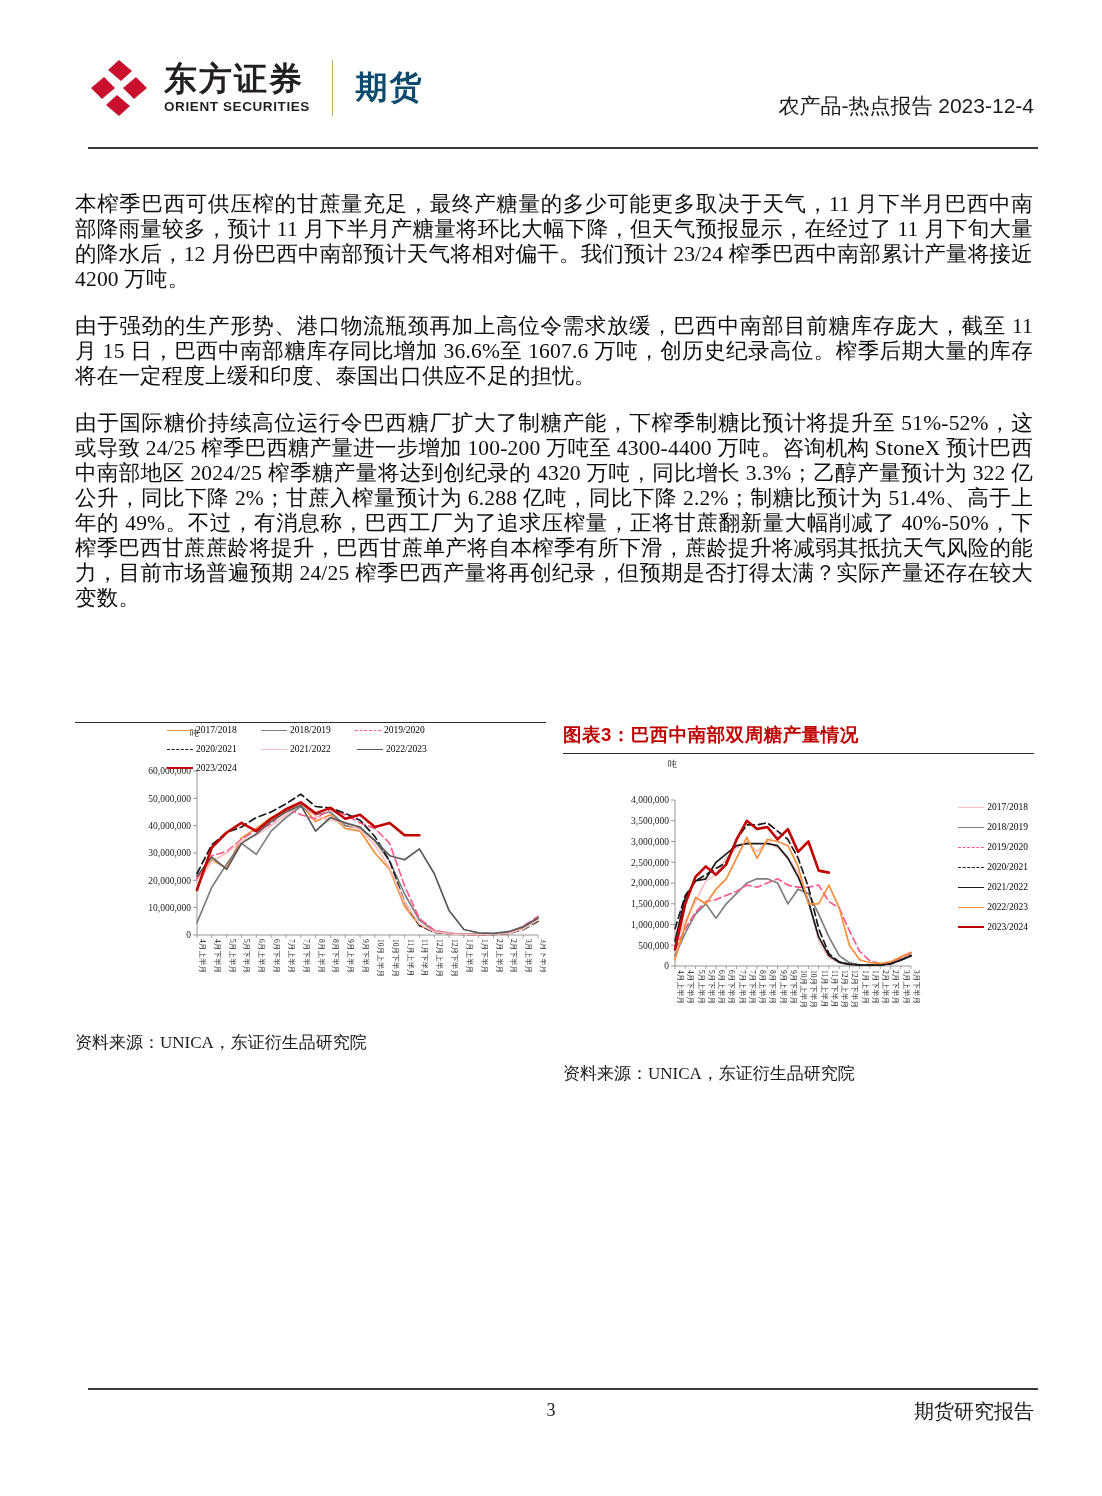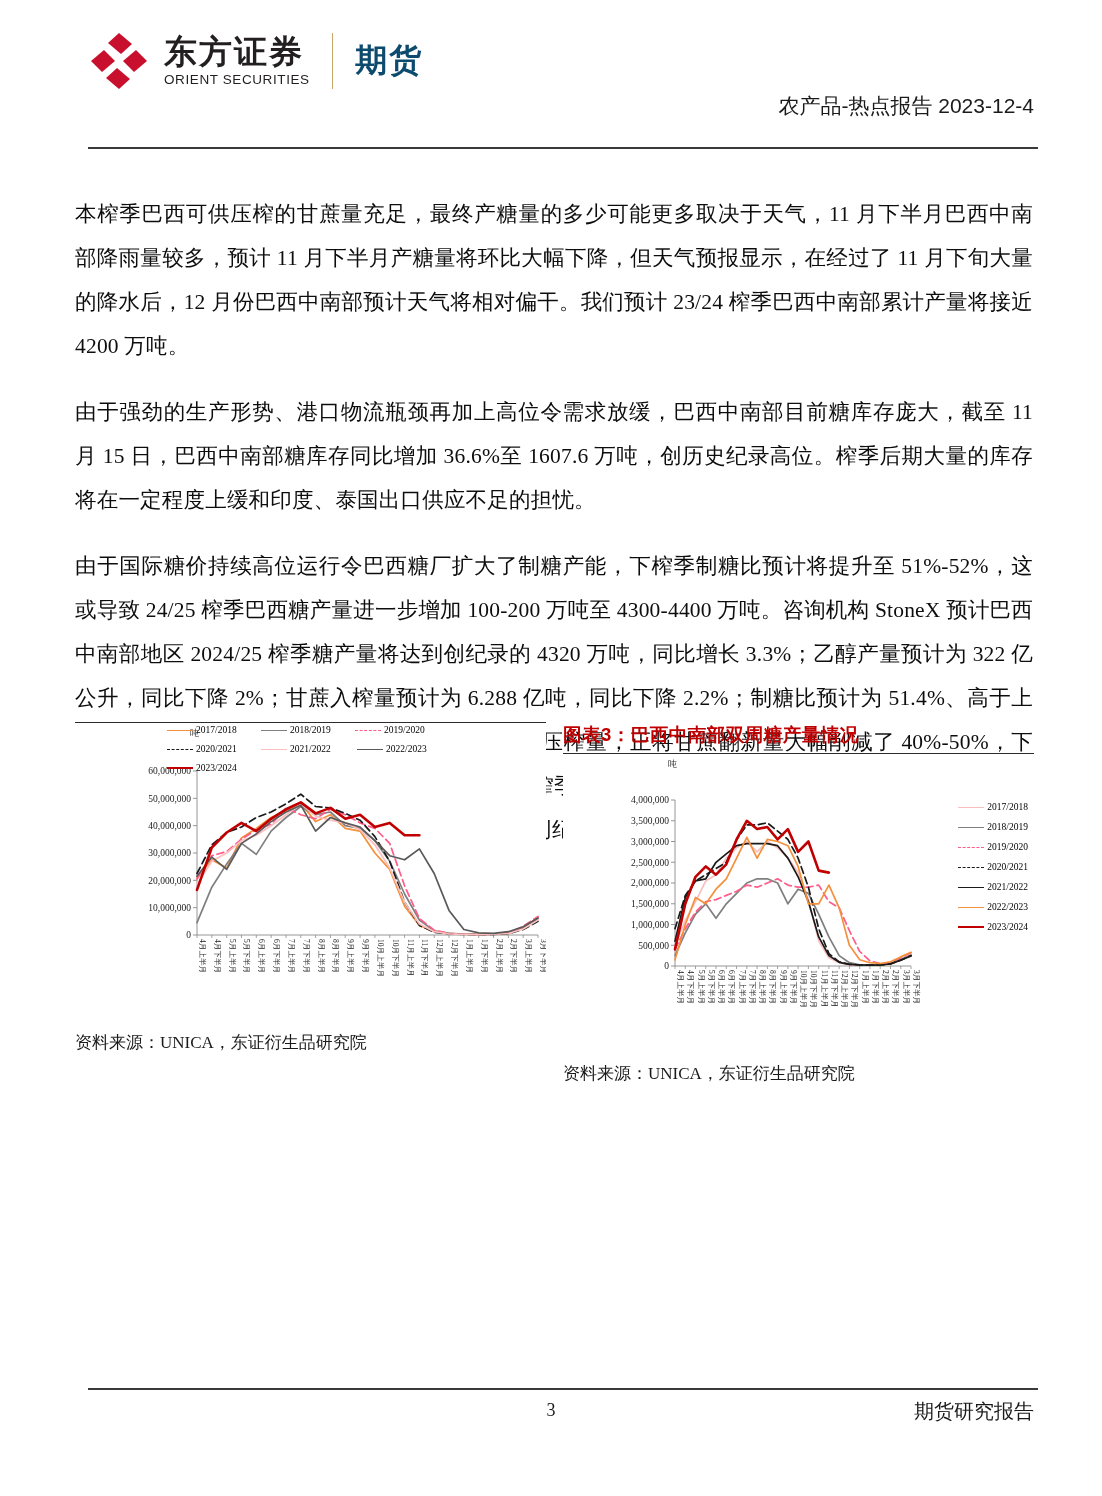--- a/index.html
+++ b/index.html
@@ -19,39 +19,39 @@
     box-sizing: border-box;
   }
 
   
   .header {
     position: absolute;
     left: 0; top: 0; width: 1102px; height: 152px;
   }
   .logo-block {
     position: absolute;
-    left: 88px; top: 30px;
+    left: 88px; top: 57px;
     display: flex; align-items: center; gap: 0;
   }
   .logo-mark {
     width: 62px; height: 62px;
     position: relative;
     margin-right: 14px;
   }
   .logo-mark svg { display: block; }
   .logo-cn-wrap { display: flex; flex-direction: column; justify-content: center; }
   .logo-cn {
     font-family: "Liberation Sans", sans-serif;
     font-size: 33px; font-weight: bold;
     letter-spacing: 2px;
     color: #231f20; line-height: 1.05;
   }
   .logo-en {
     font-family: "Liberation Sans", sans-serif;
-    font-size: 13.5px; font-weight: normal;
+    font-size: 13.5px; font-weight: bold;
     letter-spacing: 0.6px;
     color: #231f20; margin-top: 3px;
   }
   .logo-divider {
     width: 1.5px; height: 56px;
     background: #c8a96a;
     margin: 0 22px;
   }
   .logo-sub {
     font-family: "Liberation Sans", sans-serif;
@@ -74,21 +74,21 @@
   }
 
   
   .content {
     position: absolute;
     left: 75px; top: 192px;
     width: 958px;
   }
   .para {
     font-size: 21.5px;
-    line-height: 44px;
+    line-height: 25px;
     text-align: justify;
     text-justify: inter-ideograph;
     margin: 0 0 22px 0;
     color: #0d0d0d;
     letter-spacing: 0.2px;
   }
 
   
   .figures {
     position: absolute;

